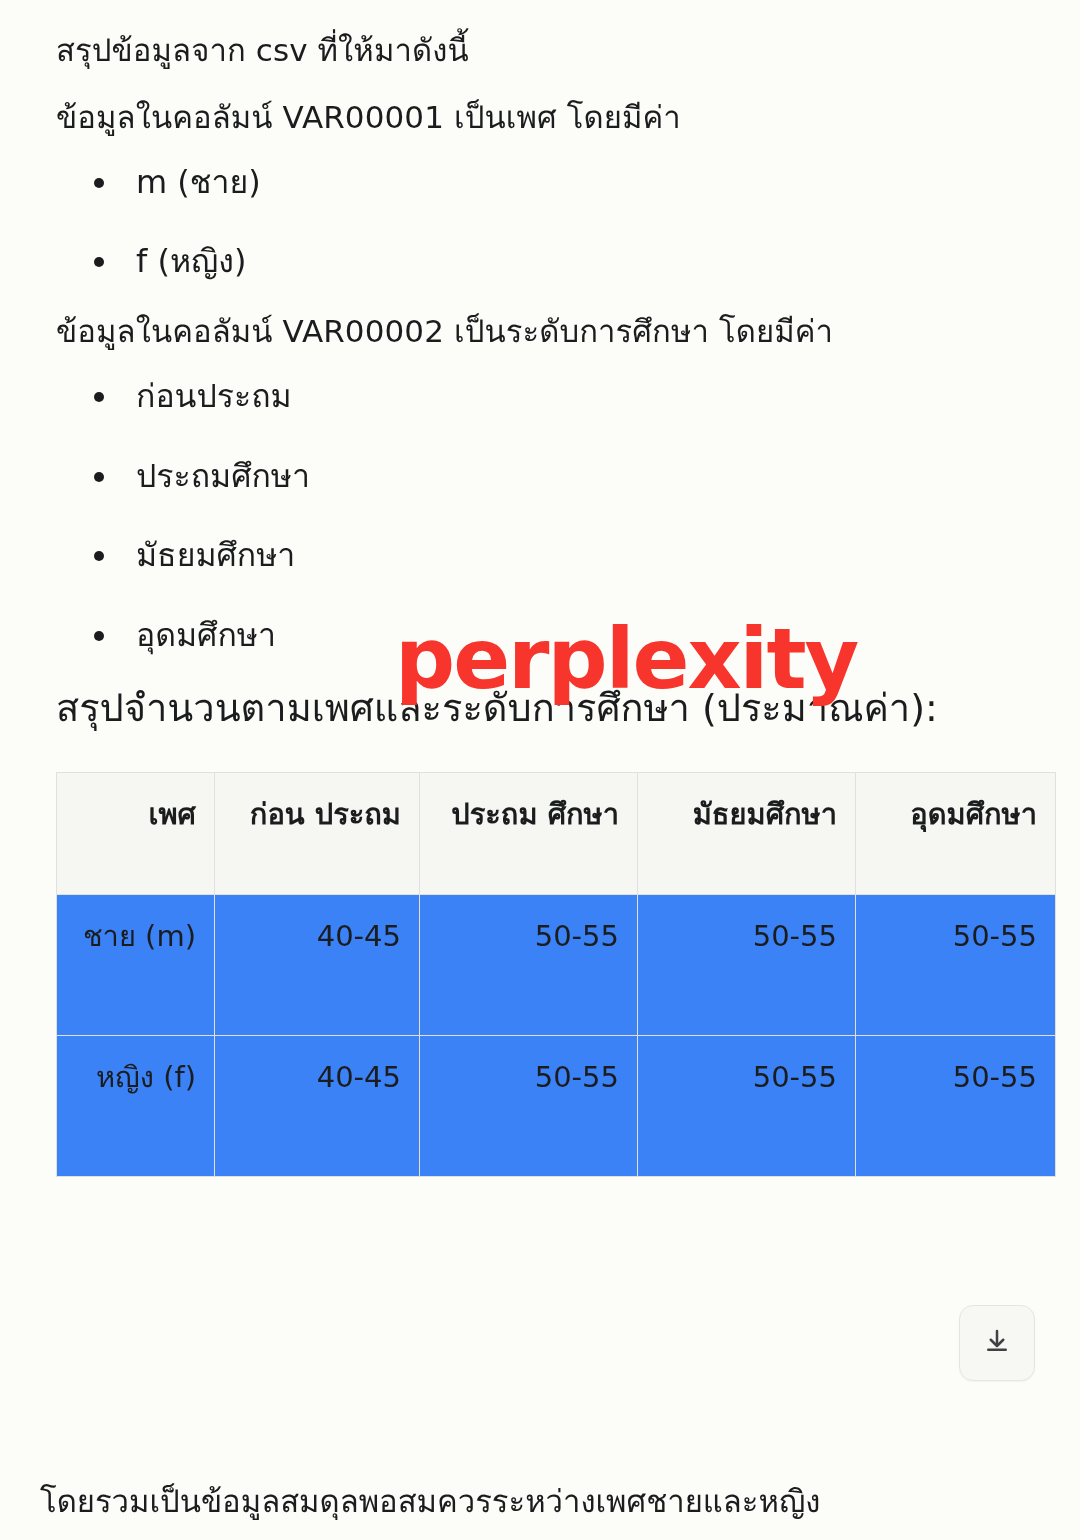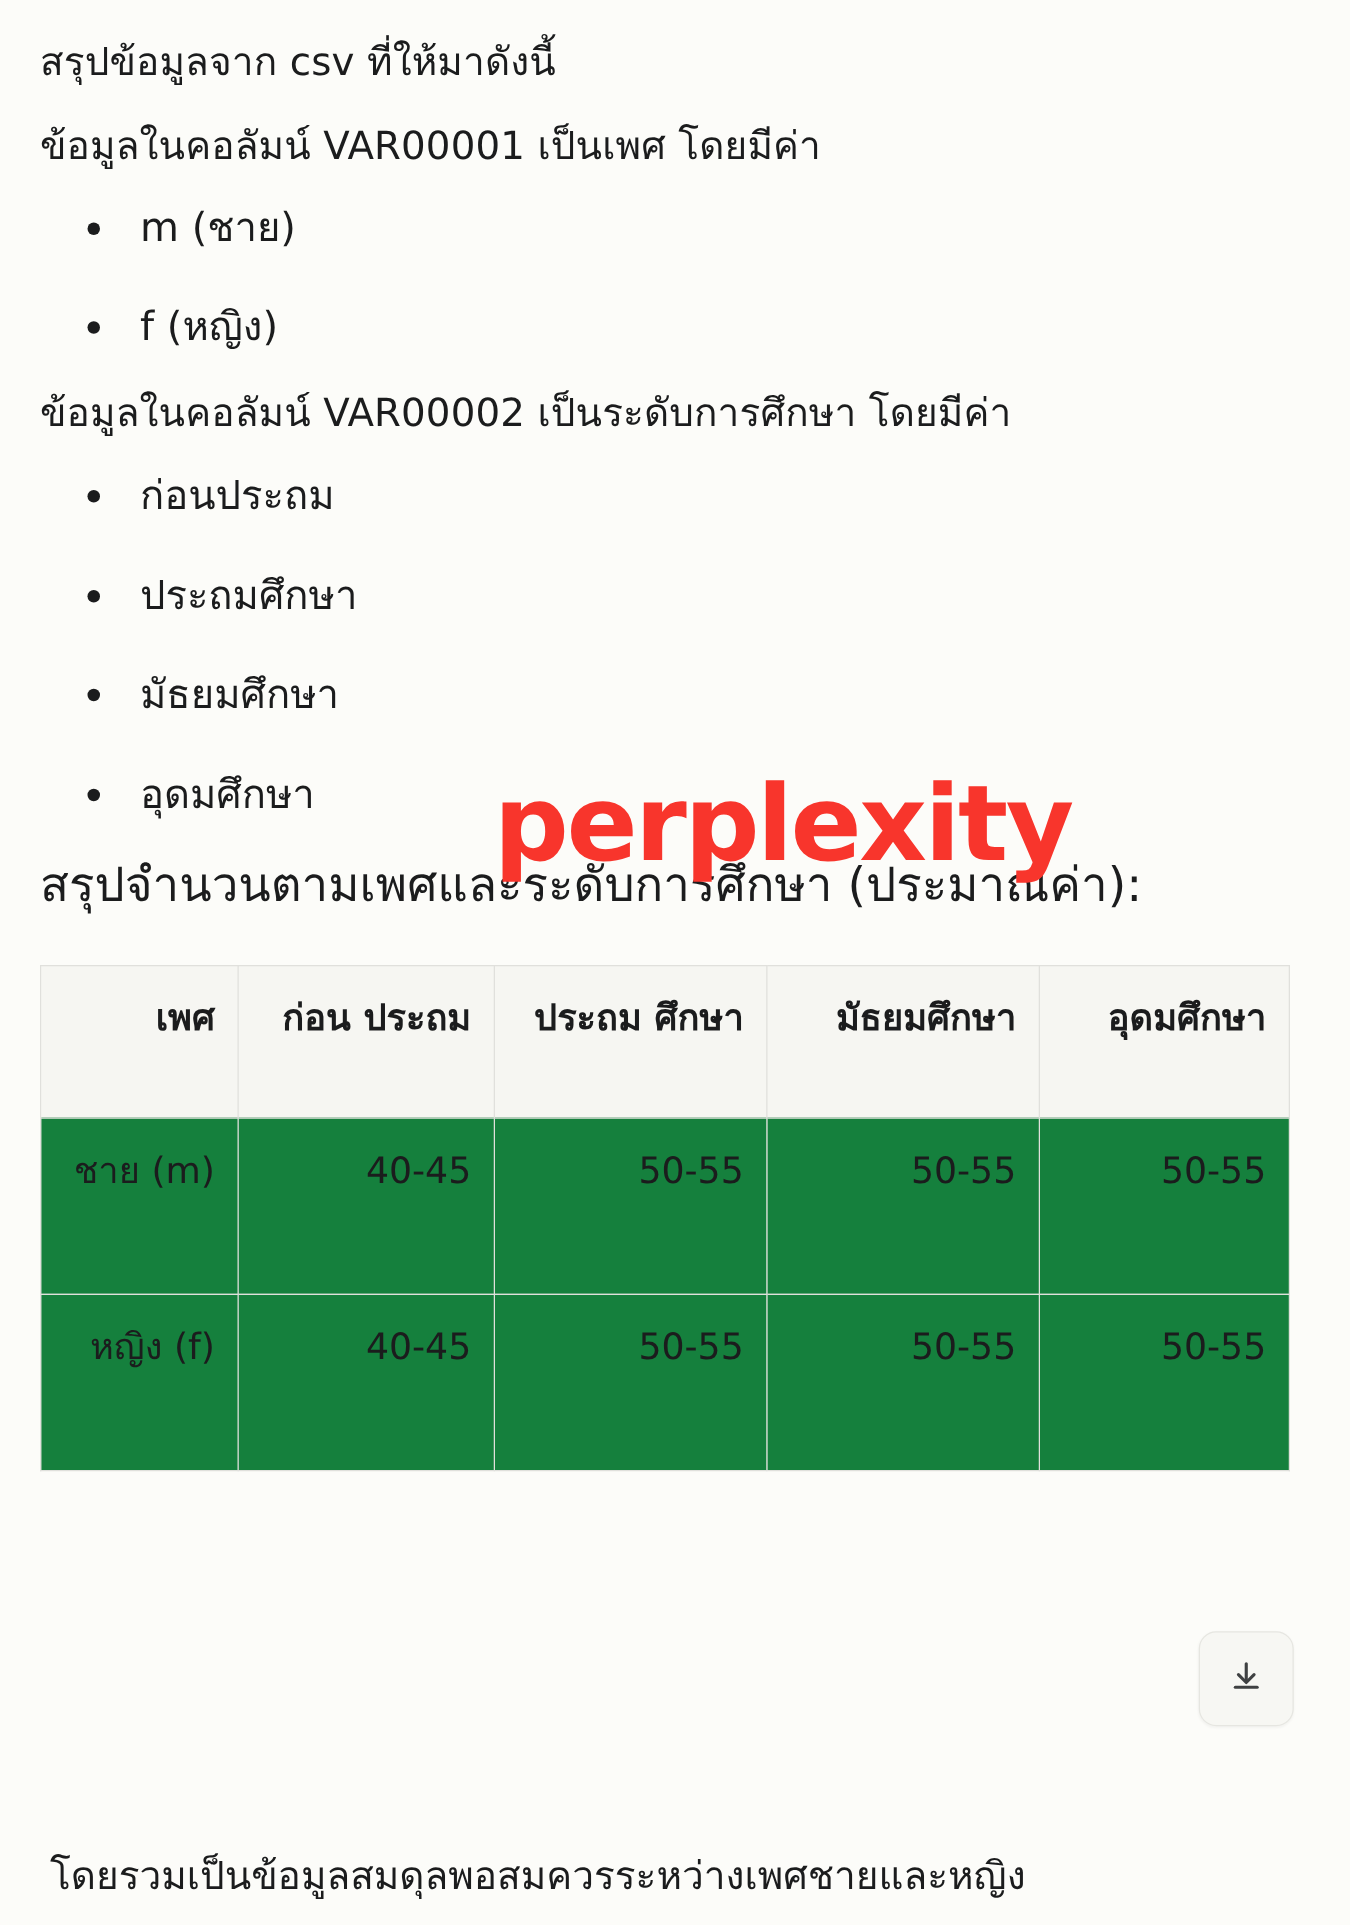--- a/index.html
+++ b/index.html
@@ -13,21 +13,21 @@
     position: relative;
     overflow: hidden;
     font-family: "DejaVu Sans", "Liberation Sans", sans-serif;
     color: #1b1c1d;
   }
   .page {
     position: relative;
     width: 1080px;
     height: 1540px;
     box-sizing: border-box;
-    padding: 28px 40px 0 32px;
+    padding: 28px 40px 0 56px;
   }
   p.para {
     font-size: 31px;
     line-height: 1.45;
     margin: 0 0 30px 0;
     letter-spacing: 0.1px;
   }
   p.para.tight {
     margin-bottom: 22px;
   }
@@ -86,21 +86,21 @@
     padding: 22px 18px;
     font-size: 29px;
     line-height: 1.35;
   }
   table.data-table thead th {
     background: #f6f6f2;
     font-weight: bold;
     padding-bottom: 60px;
   }
   table.data-table tbody td {
-    background: #15803d;
+    background: #3b82f6;
     font-weight: normal;
     height: 96px;
   }
   table.data-table col.c0 { width: 158px; }
   table.data-table col.c1 { width: 205px; }
   table.data-table col.c2 { width: 218px; }
   table.data-table col.c3 { width: 218px; }
   table.data-table col.c4 { width: 200px; }
   .download-btn {
     position: absolute;

